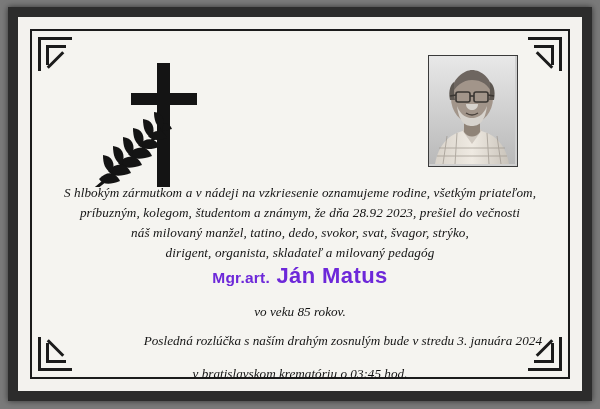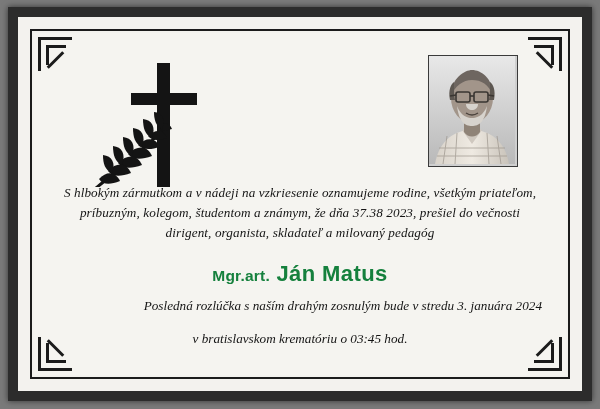--- a/index.html
+++ b/index.html
@@ -132,26 +132,25 @@
     color: #141414;
   }
   .para-line {
     font-family: "Liberation Serif", serif;
     font-style: italic;
     font-size: 13.2px;
     line-height: 20px;
     letter-spacing: .1px;
   }
   .name {
-    margin-top: 18px;
     font-family: "Liberation Sans", sans-serif;
     font-weight: bold;
     font-size: 22px;
     letter-spacing: .4px;
-    color: #15803d;
+    color: #6d28d9;
   }
   .name .title {
     font-size: 15.5px;
     font-weight: bold;
     letter-spacing: .2px;
   }
   .age {
     margin-top: 13px;
     font-family: "Liberation Serif", serif;
     font-style: italic;
@@ -275,28 +274,30 @@
 
             <path d="M28 50 C 30 66, 36 70, 43 70 C 50 70, 56 66, 58 50 C 54 60, 48 62, 43 62 C 38 62, 32 60, 28 50 Z" fill="#d7d3cd"></path>
             <path d="M37 48 h12 c 0 4 -3 6 -6 6 c -3 0 -6 -2 -6 -6 z" fill="#d7d3cd"></path>
 
             <path d="M37 57 q6 4 12 0" stroke="#4a423c" stroke-width="1.4" fill="none"></path>
           </svg>
         </div>
 
         <div class="text-block">
           <div class="para-line">S hlbokým zármutkom a v nádeji na vzkriesenie oznamujeme rodine, všetkým priateľom,</div>
-          <div class="para-line">príbuzným, kolegom, študentom a známym, že dňa 37.38 2023, prešiel do večnosti</div>
+          <div class="para-line">príbuzným, kolegom, študentom a známym, že dňa 28.92 2023, prešiel do večnosti</div>
+          <div class="para-line">náš milovaný manžel, tatino, dedo, svokor, svat, švagor, strýko,</div>
           <div class="para-line">dirigent, organista, skladateľ a milovaný pedagóg</div>
 
           <div class="name">
             <span class="title">Mgr.art.</span>
             <span>Ján Matus</span>
           </div>
 
+          <div class="age">vo veku 85 rokov.</div>
 
           <div class="age farewell">Posledná rozlúčka s naším drahým zosnulým bude v stredu 3. januára 2024</div>
           <div class="age">v bratislavskom krematóriu o 03:45 hod.</div>
         </div>
 
       </div>
     </div>
   </div>
 </div>
 

